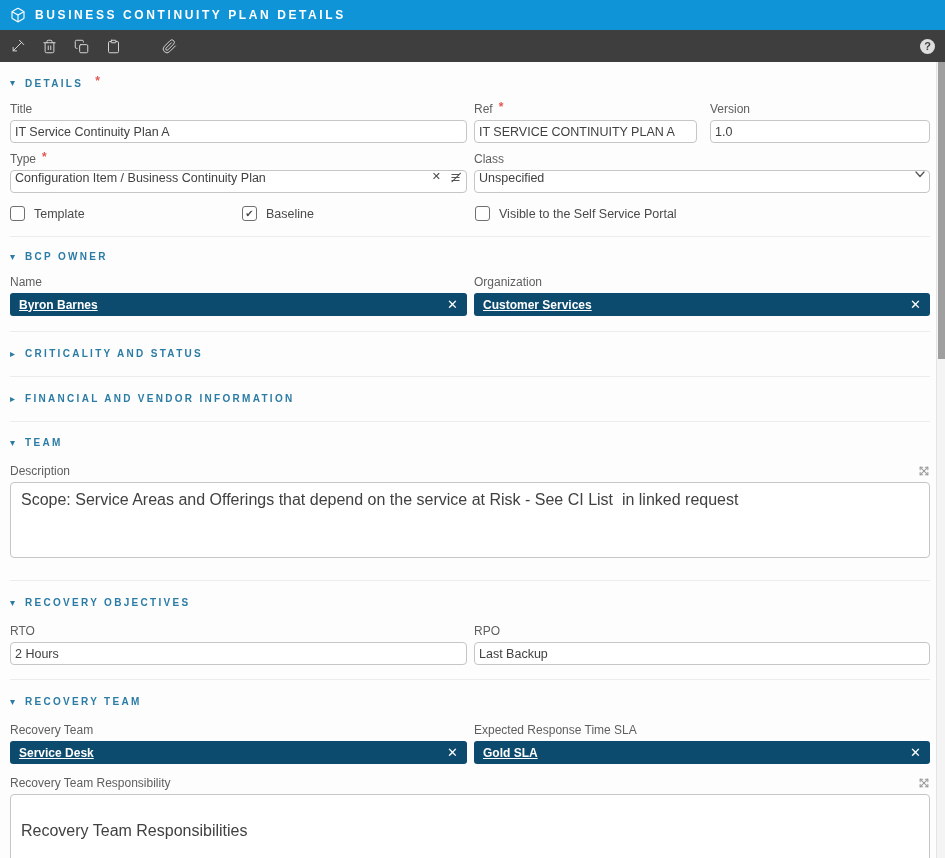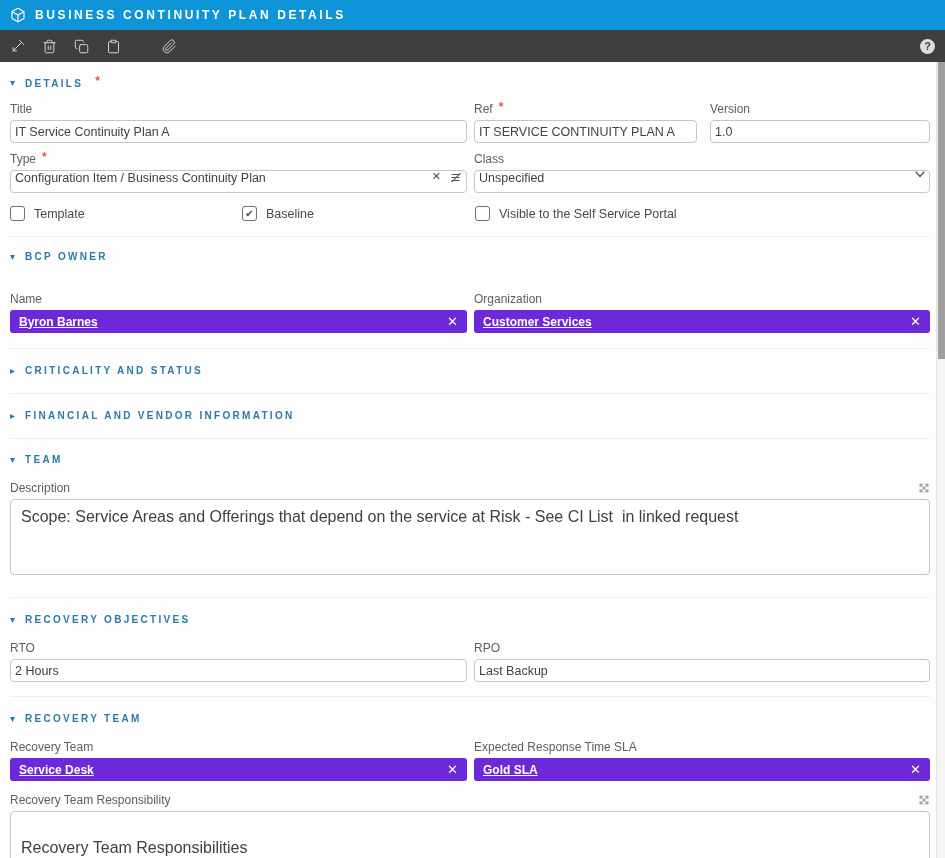--- a/index.html
+++ b/index.html
@@ -55,21 +55,21 @@
   
   .cbrow { display:flex; margin-top:13px; align-items:flex-end; }
   .cbitem { display:flex; align-items:center; gap:9px; }
   .cb1 { width:232px; } .cb2 { width:233px; }
   input[type="checkbox"] { -webkit-appearance:none; appearance:none; width:15px; height:15px;
     border:1.5px solid #707070; border-radius:3px; background:#fff; display:inline-grid; place-content:center; cursor:pointer; }
   input[type="checkbox"]:checked::after { content:"\2714"; font-size:10px; color:#4a4a4a; line-height:1; }
   .cblbl { font-size:12.5px; color:#4a4a4a; }
 
   
-  .lookup { height:23px; background:#6d28d9; border-radius:3px; display:flex; align-items:center;
+  .lookup { height:23px; background:#0c4a6e; border-radius:3px; display:flex; align-items:center;
             padding:0 9px; gap:8px; }
   .lookup a { color:#fff; font-size:12px; font-weight:700; text-decoration:underline; flex:1 1 auto;
               white-space:nowrap; overflow:hidden; cursor:pointer; }
   .lx { color:#fff; font-size:13px; line-height:1; cursor:pointer; }
 
   textarea { width:920px; border:1px solid #c6c6c6; border-radius:4px; background:#fff; resize:none;
              font-family:"Liberation Sans", sans-serif; font-size:16px; color:#414141; padding:8px 10px; margin-top:4px; }
   .ta-scope { height:76px; }
   .ta-resp  { height:84px; padding-top:27px; }
 
@@ -205,21 +205,21 @@
     </div>
 
     <div class="hr"></div>
 
     
     <div class="sect">
       <span class="tri">▾</span>
       <span class="sect-t">BCP OWNER</span>
     </div>
 
-    <div class="row" style="margin-top:30px">
+    <div class="row" style="margin-top:13px">
       <div class="field w-a">
         <span class="lbl">
             <span>Name</span>
           </span>
         <div class="lookup">
           <a>Byron Barnes</a>
           <span class="lx">✕</span>
         </div>
       </div>
       <div class="field w-d">

